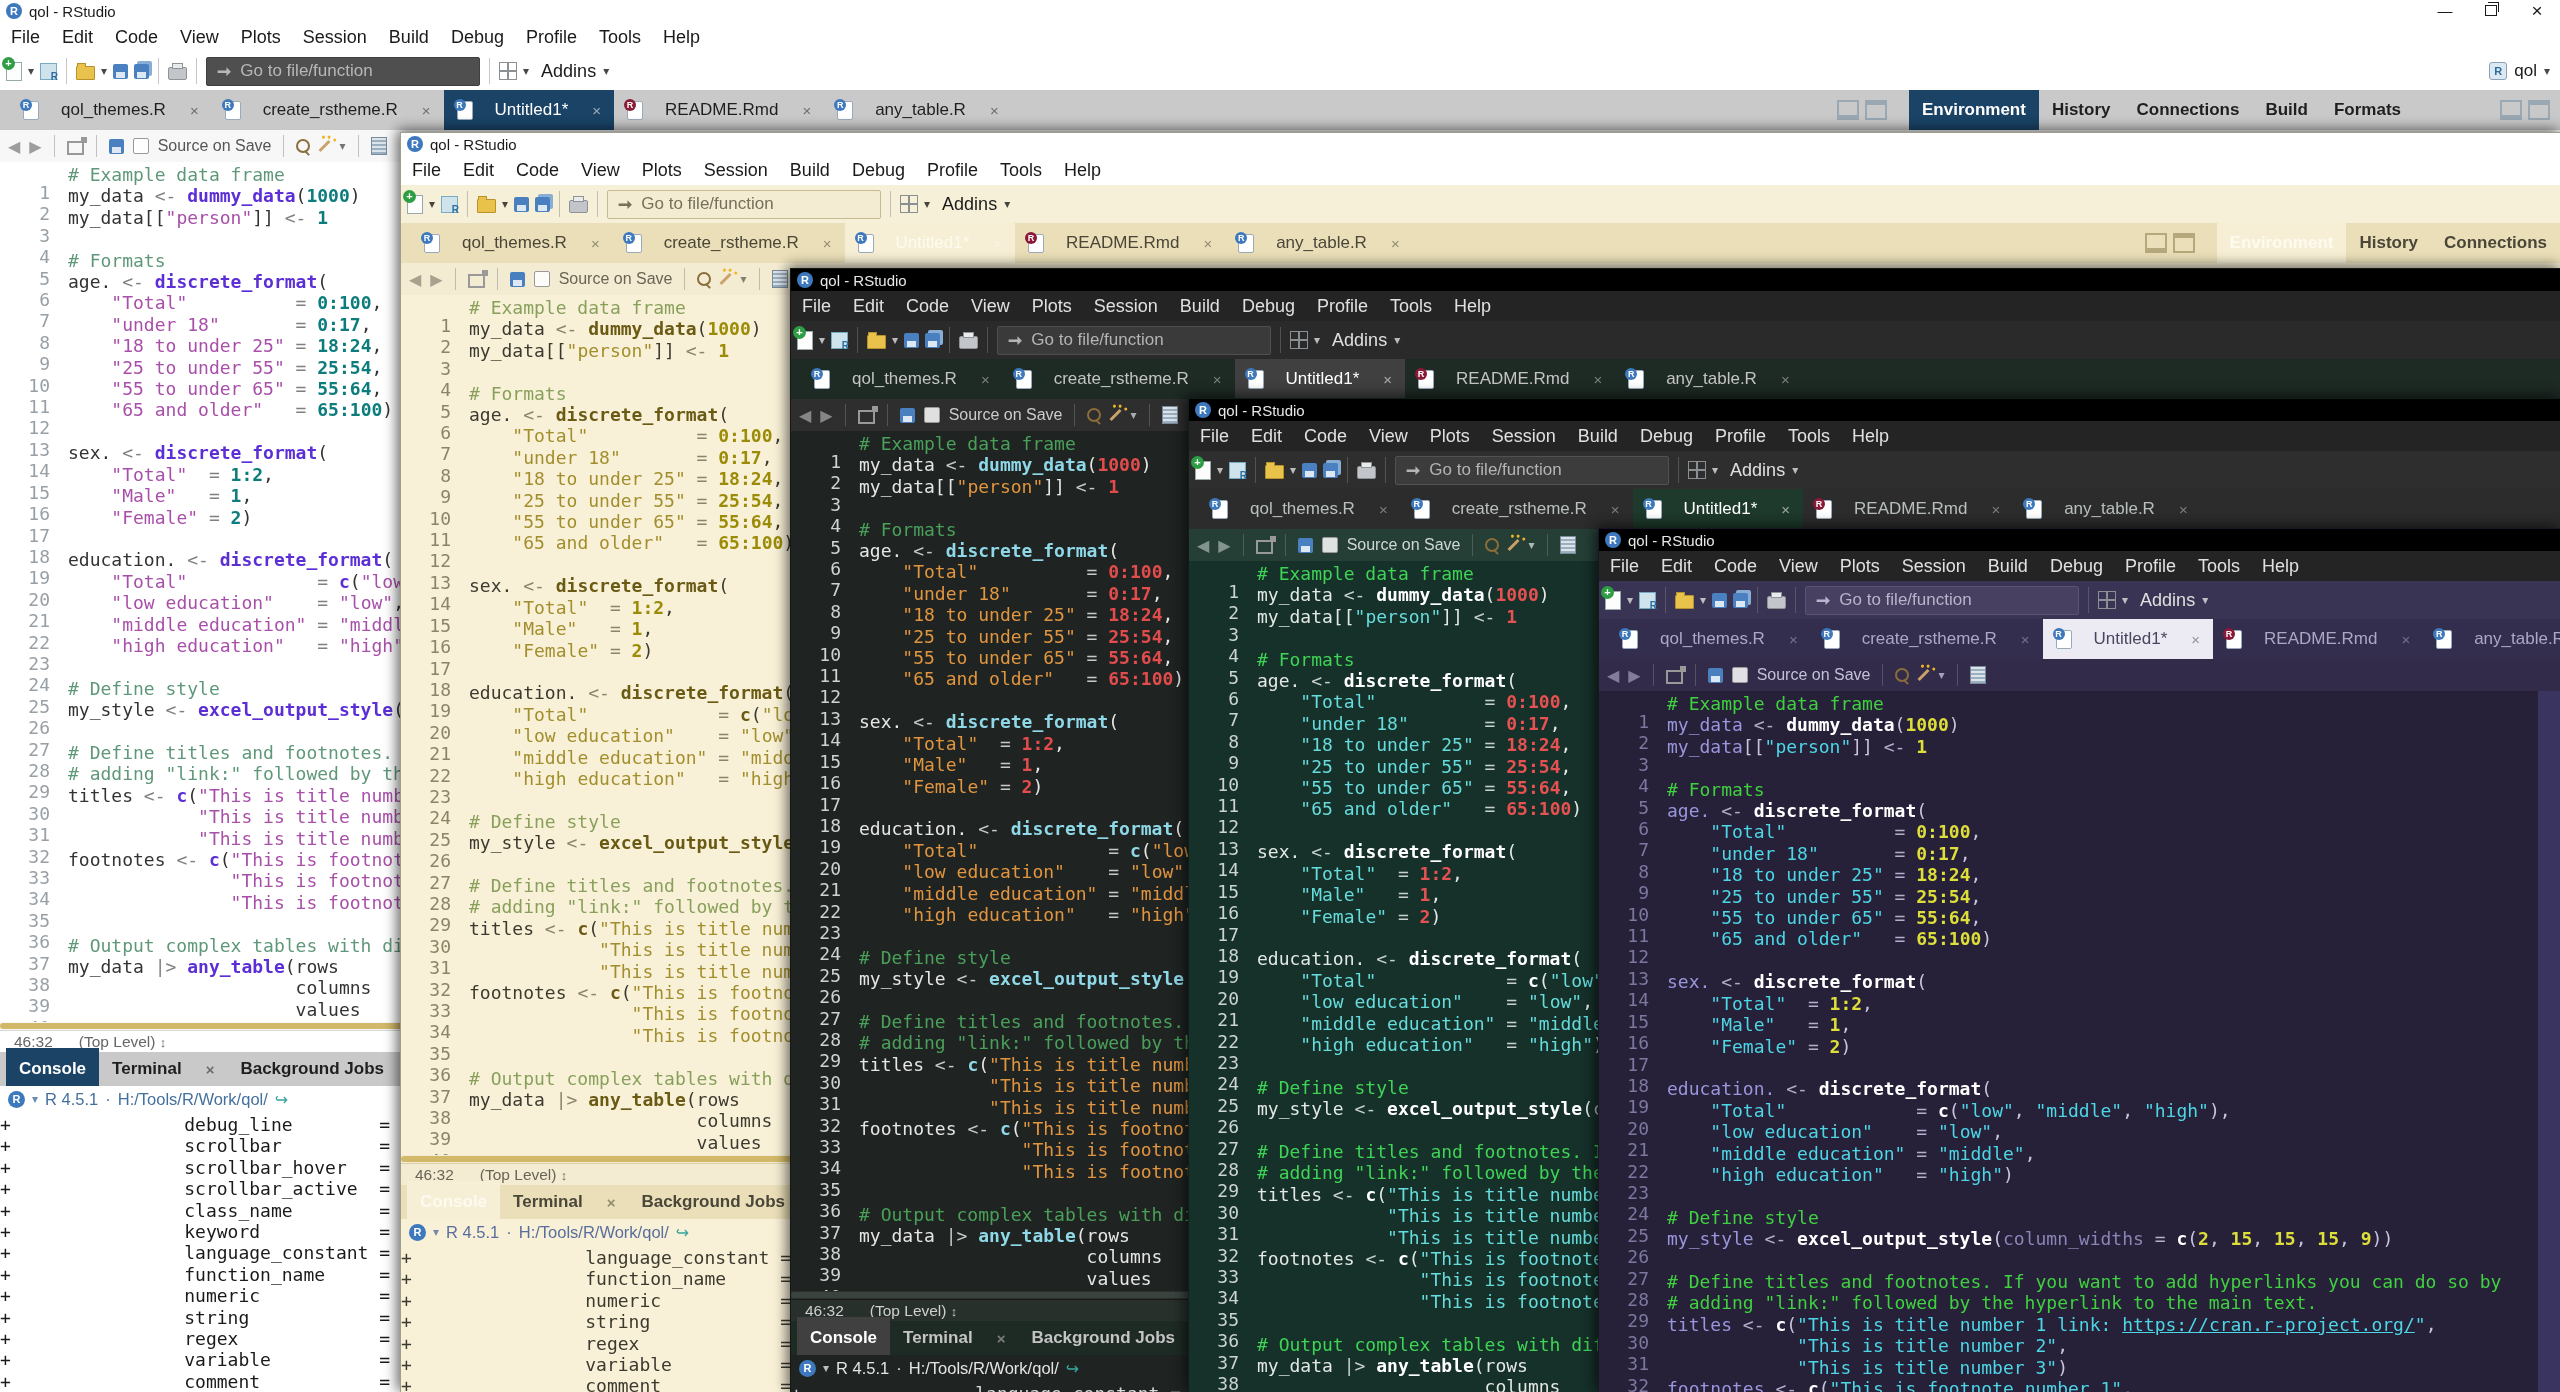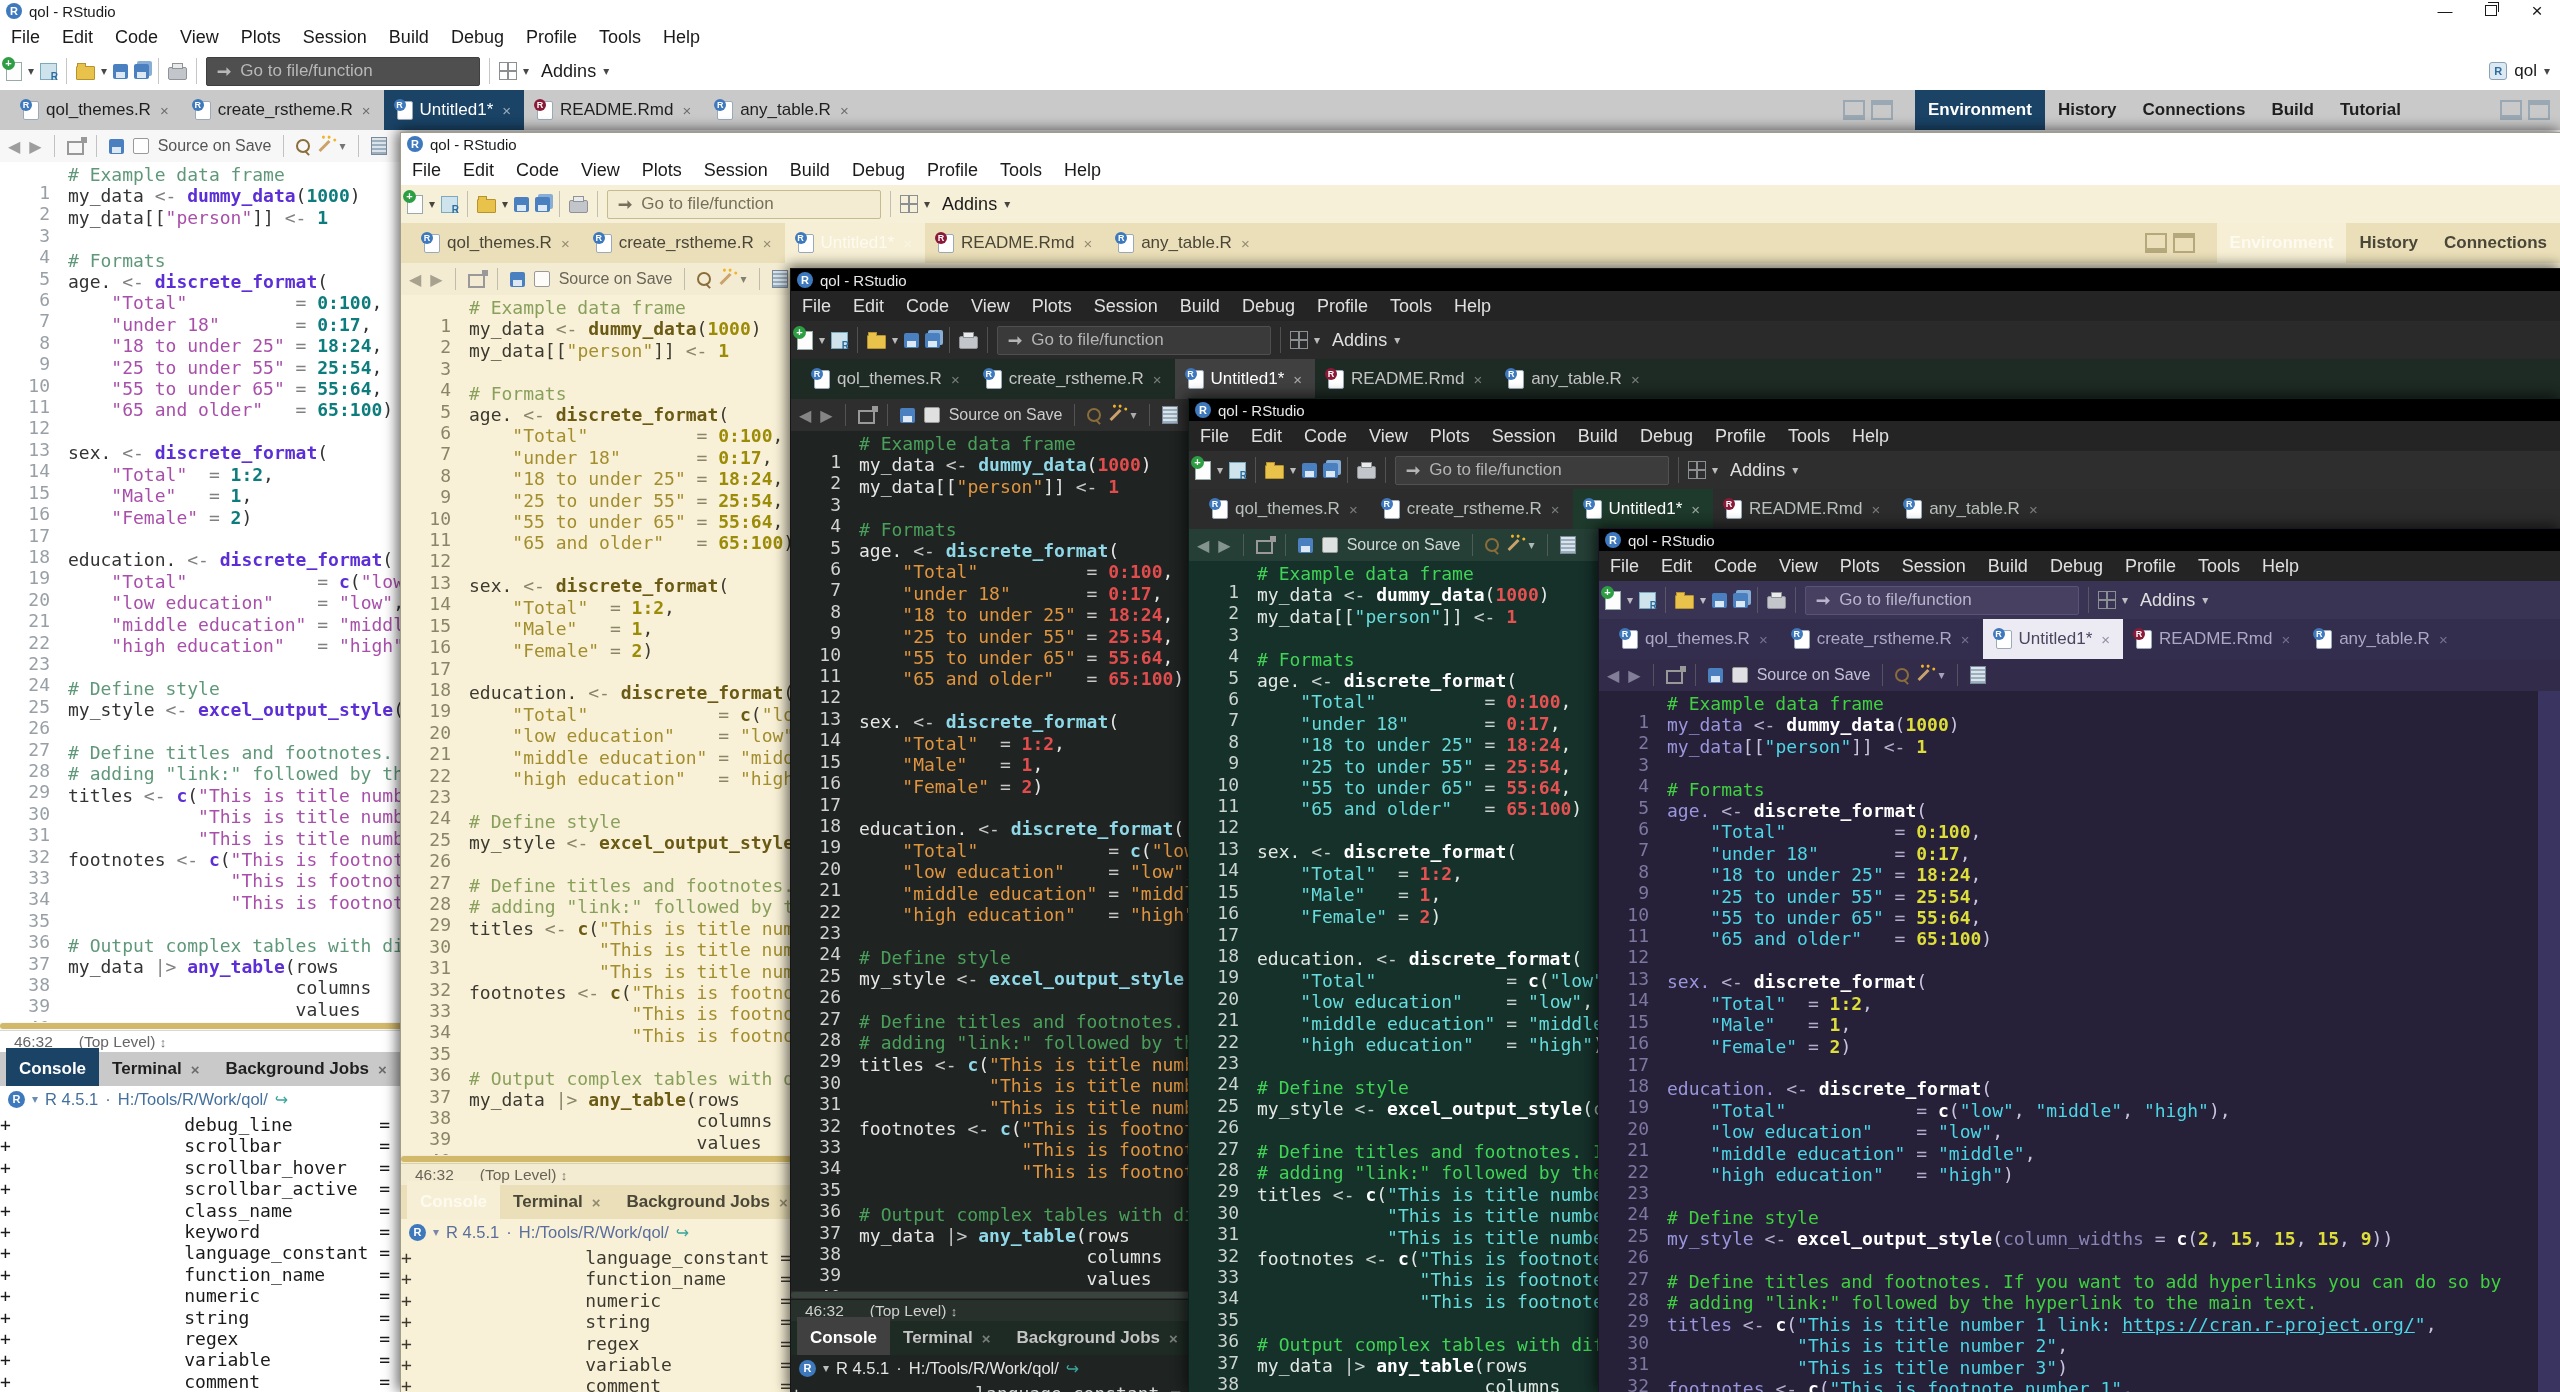--- a/index.html
+++ b/index.html
@@ -7,21 +7,21 @@
           font-family:"Liberation Sans",sans-serif;-webkit-font-smoothing:antialiased;}
   .win{position:absolute;right:0;bottom:0;overflow:hidden;}
   .win.shadowed{box-shadow:-4px 0 12px rgba(0,0,0,.40),0 -4px 12px rgba(0,0,0,.30);border-left:1px solid rgba(0,0,0,.35);border-top:1px solid rgba(0,0,0,.35);}
   .row{position:absolute;left:0;right:0;display:flex;align-items:center;}
   .titlebar{top:0;height:22px;font-size:15px;padding-left:6px;gap:7px;}
   .menubar{top:22px;height:30px;font-size:18px;}
   .menubar .mi{padding:0 11px;line-height:30px;cursor:default;}
   .toolbar{top:52px;height:38px;gap:6px;padding-left:6px;}
   .tabrow{top:90px;height:40px;padding-left:10px;overflow:hidden;}
   .wc{width:46px;text-align:center;font-size:15px;line-height:22px;}
-  .ftab,.etab,.ctab{display:flex;align-items:center;gap:7px;padding:4px 13px;height:100%;font-size:17px;white-space:nowrap;}
+  .ftab,.etab,.ctab{display:flex;align-items:center;gap:22px;padding:4px 13px;height:100%;font-size:17px;white-space:nowrap;}
   .tclose{font-size:15px;opacity:.55;margin-left:2px;}
   .edtb{top:130px;height:32px;gap:9px;padding-left:8px;font-size:16px;border-bottom:1px solid rgba(0,0,0,.18);}
   .codewrap{position:absolute;top:162px;left:0;right:0;height:860px;overflow:hidden;}
   .gut{position:absolute;top:2px;left:0;width:50px;text-align:right;font:18px/21.4px "DejaVu Sans Mono",monospace;white-space:pre;}
   .code{position:absolute;top:2px;left:68px;right:0;font:18px/21.4px "DejaVu Sans Mono",monospace;white-space:pre;}
   .hscroll{position:absolute;top:1022px;left:0;right:0;height:8px;}
   .hthumb{position:absolute;left:0;top:1px;height:6px;width:58%;border-radius:3px;}
   .status{top:1030px;height:22px;font-size:15.5px;gap:26px;padding-left:14px;}
   .constrip{top:1052px;height:34px;padding-left:6px;}
   .ctab{font-weight:bold;font-size:17px;}
@@ -156,21 +156,21 @@
           <span>any_table.R</span>
           <span class="tclose">×</span>
         </div>
         <span style="margin-left:auto;"></span>
         <span class="pico"></span>
         <span class="pico pico2" style="margin-right:22px;"></span>
         <div class="etab" style="font-weight:bold;background:#1a4366;color:#ffffff;">Environment</div>
         <div class="etab" style="font-weight:bold;">History</div>
         <div class="etab" style="font-weight:bold;">Connections</div>
         <div class="etab" style="font-weight:bold;">Build</div>
-        <div class="etab" style="font-weight:bold;">Tutorial</div>
+        <div class="etab" style="font-weight:bold;">Formats</div>
         <span class="pico" style="margin-left:86px;"></span>
         <span class="pico pico2" style="margin-right:10px;"></span>
       </div>
       <div class="row edtb" style="background:#f7f7f7;color:#555555;">
         <span style="opacity:.55;">◀</span>
         <span style="opacity:.55;">▶</span>
         <span class="sep"></span>
         <span class="icx i-pop"></span>
         <span class="sep"></span>
         <span class="icx i-save"></span>

